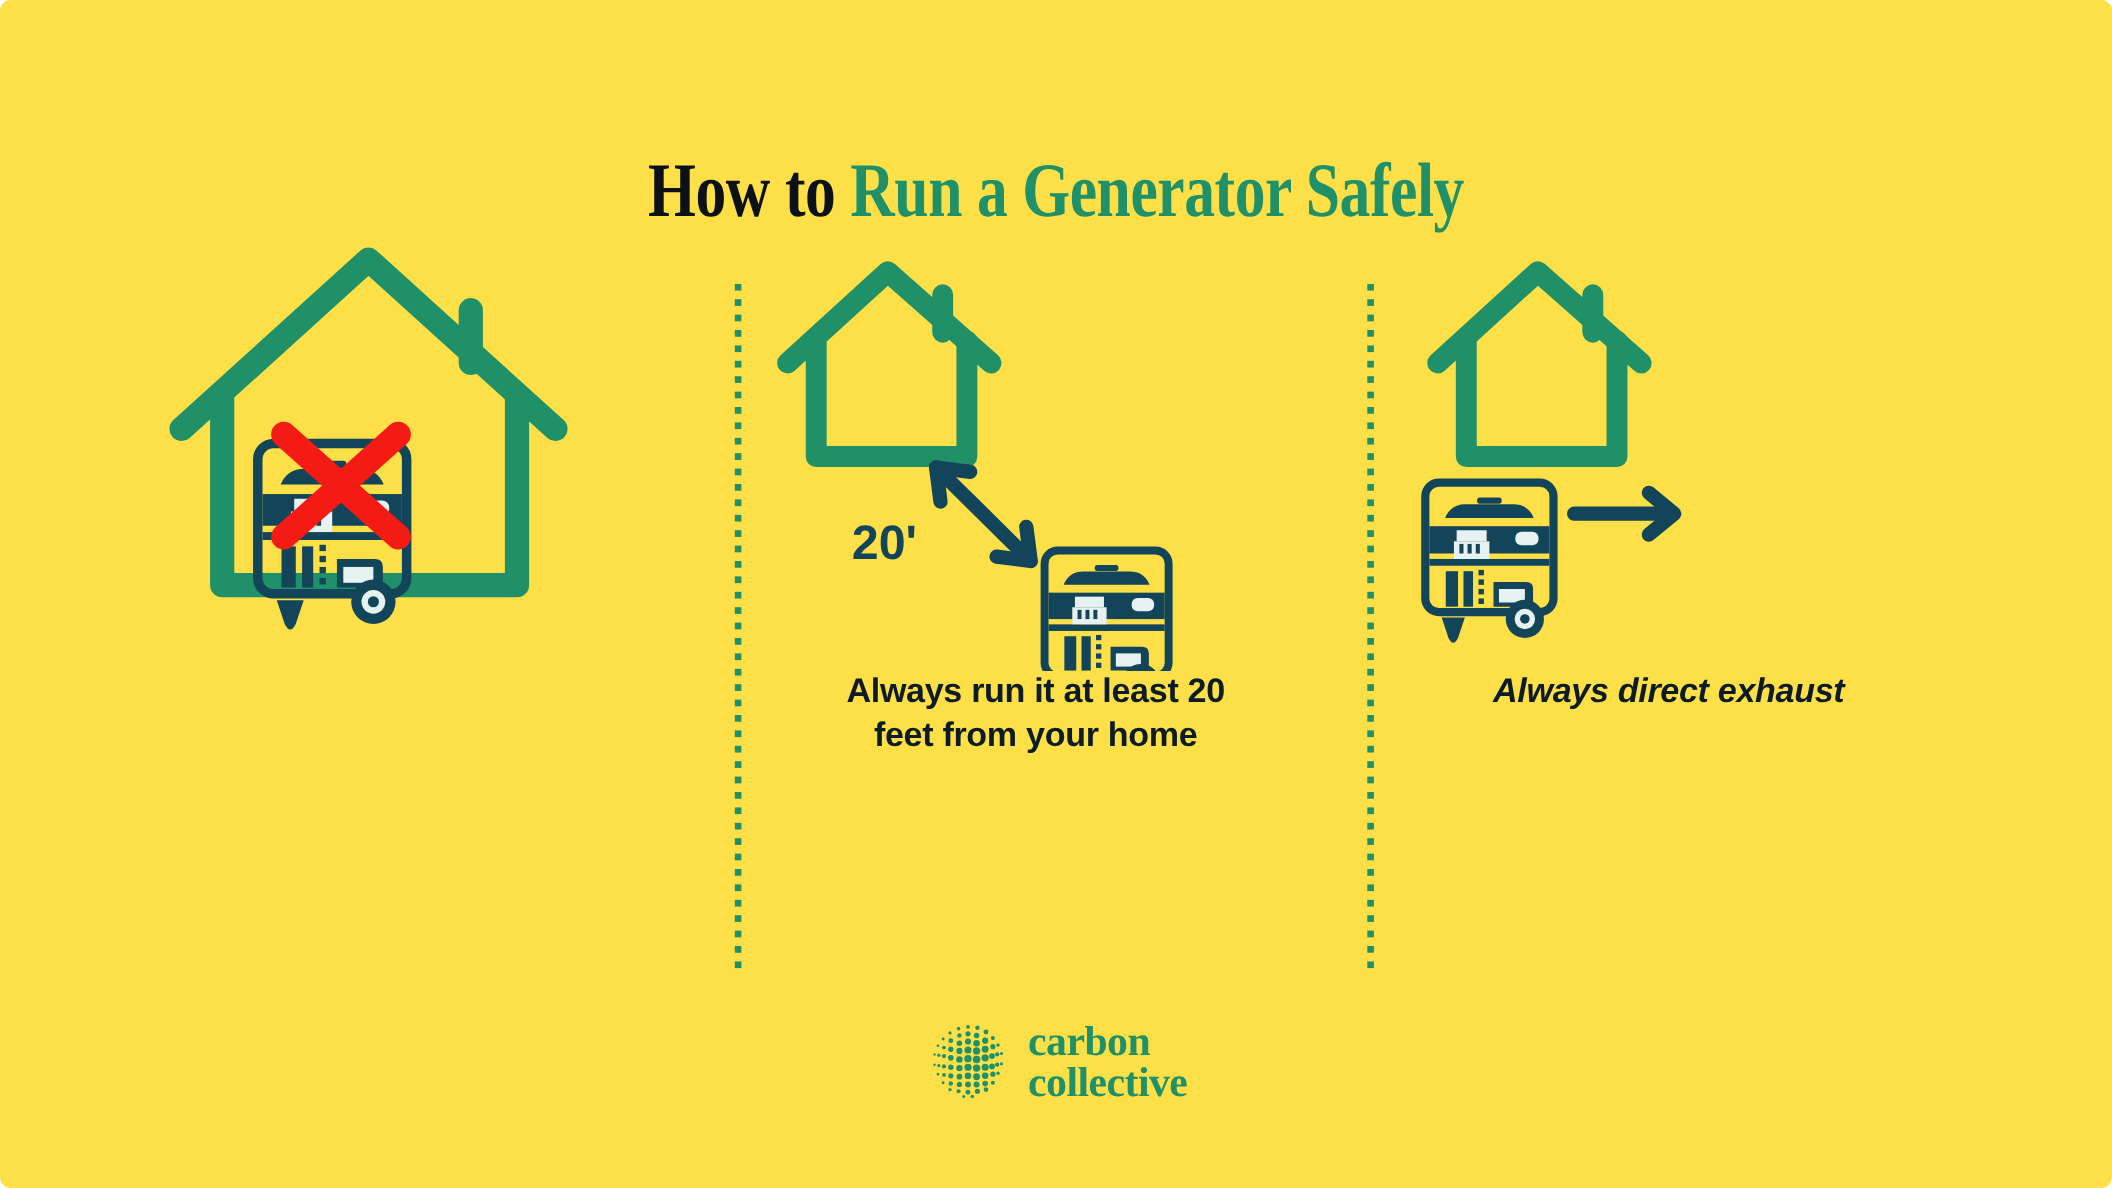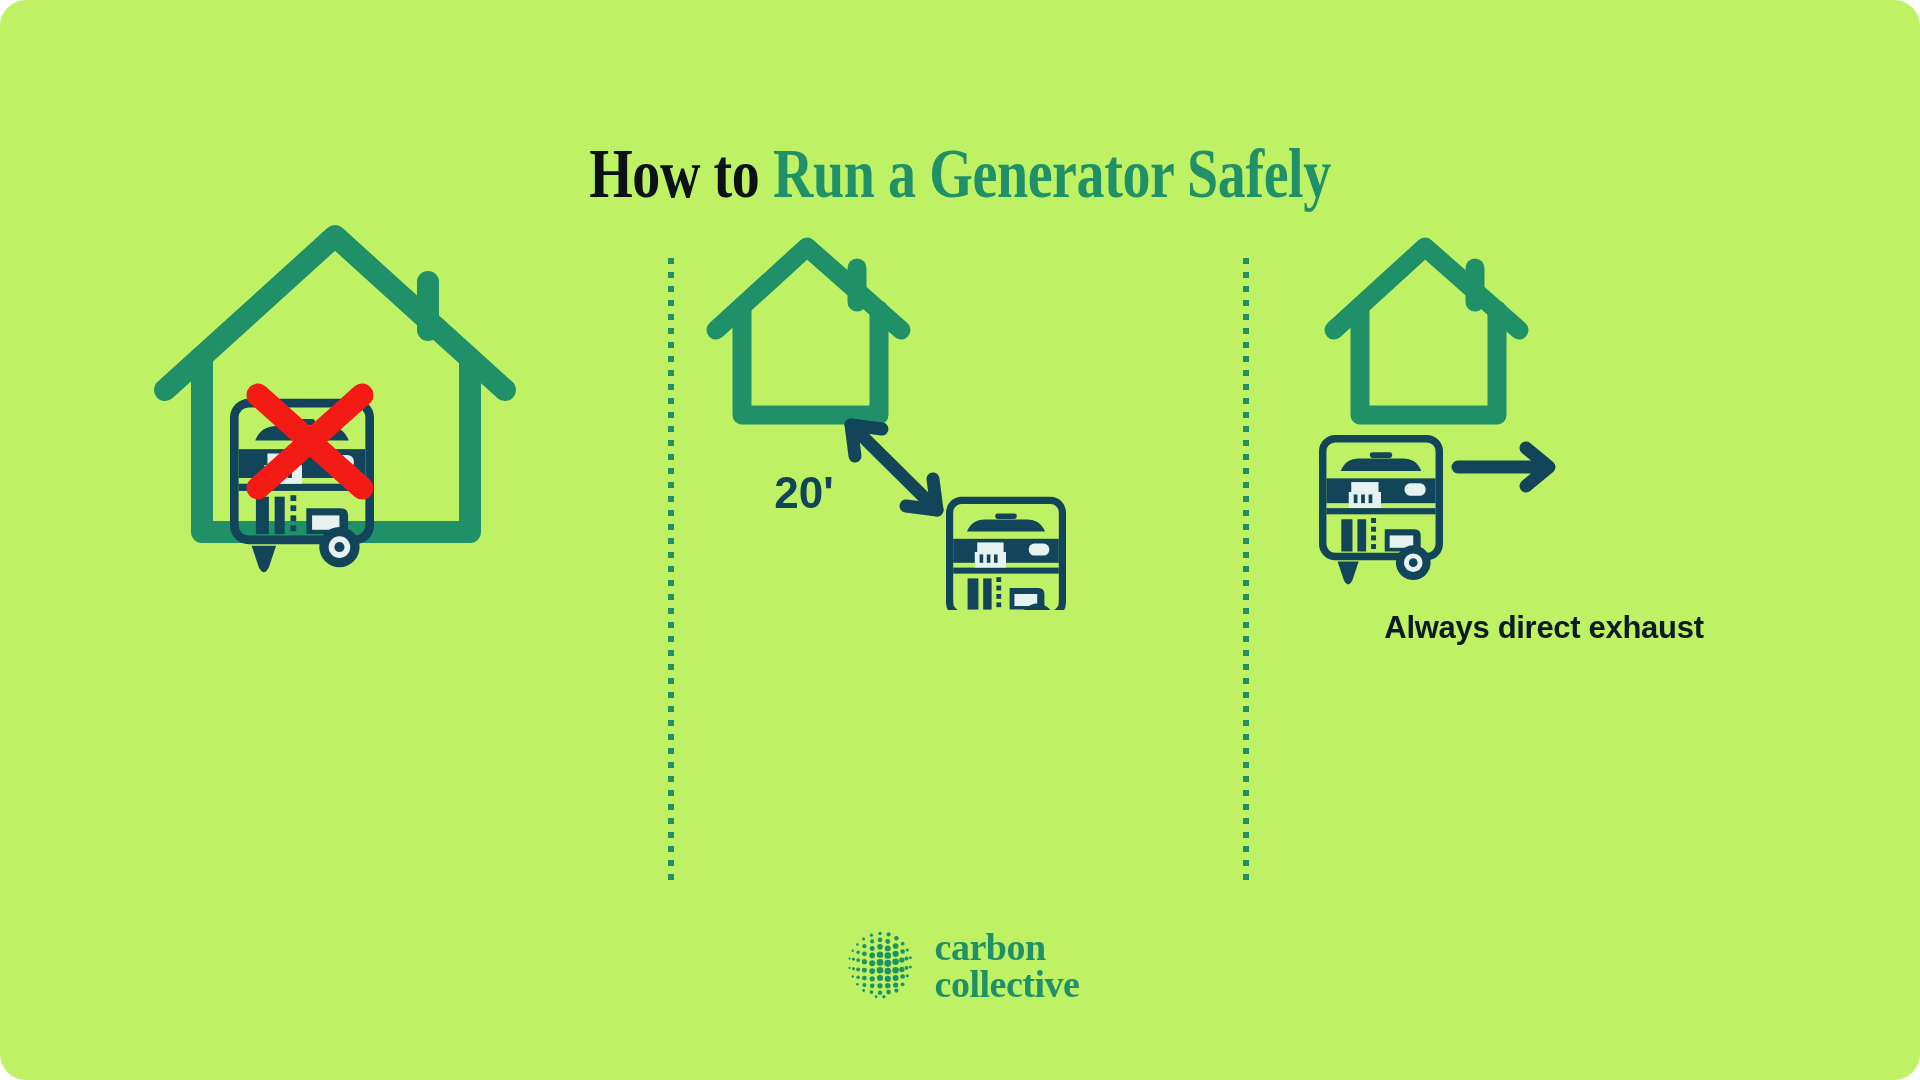--- a/index.html
+++ b/index.html
@@ -7,22 +7,22 @@
   html, body {
     margin: 0; padding: 0;
     width: 1920px; height: 1080px;
     background: #ffffff;
     font-family: "Liberation Sans", sans-serif;
     overflow: hidden;
   }
   #canvas {
     position: relative;
     width: 1920px; height: 1080px;
-    background: #bef264;
-    border-radius: 26px;
+    background: #fde047;
+    border-radius: 10px;
     overflow: hidden;
   }
 
   
   #title {
     position: absolute;
     top: 88px; left: 0; width: 1920px;
     text-align: center;
     font-family: "Liberation Serif", serif;
     font-weight: bold;
@@ -50,21 +50,21 @@
   #divider-2 { left: 1243px; }
 
   
   .panel {
     position: absolute;
     top: 210px;
     height: 700px;
   }
   #panel-1 { left: 30px;   width: 630px; }
   #panel-2 { left: 664px;  width: 555px; }
-  #panel-3 { left: 1224px; width: 640px; }
+  #panel-3 { left: 1197px; width: 640px; font-style: italic; }
 
   .art { position: relative; width: 100%; height: 430px; }
 
   .caption {
     position: absolute;
     left: 0; right: 0;
     top: 398px;
     text-align: center;
     color: #0c1b26;
     font-family: "Liberation Sans", sans-serif;
@@ -214,20 +214,24 @@
             </g>
             <path d="M106 160 h48 q10 0 10 10 v26 h-58 z"></path>
             <path d="M114 170 h38 v20 h-38 z" fill="#e5f2ef"></path>
             <path d="M30 212 h34 l-10 30 q-7 14 -14 0 z"></path>
             <circle cx="152" cy="214" r="28"></circle>
             <circle cx="152" cy="214" r="15" fill="#e5f2ef"></circle>
             <circle cx="152" cy="214" r="7"></circle>
           </g>
         </g>
       </svg>
+    </div>
+    <div class="caption">
+      <div>Always run it at least 20</div>
+      <div>feet from your home</div>
     </div>
   </div>
 
   <div class="panel" id="panel-3">
     <div class="art">
       <svg viewBox="0 0 640 400" width="640" height="400">
 
         <g fill="none" stroke="#1f9067" stroke-width="19" stroke-linecap="round" stroke-linejoin="round">
           <path d="M110 120 L201 37 L295 120"></path>
           <path d="M136 100 L136 205 L273 205 L273 100"></path>

